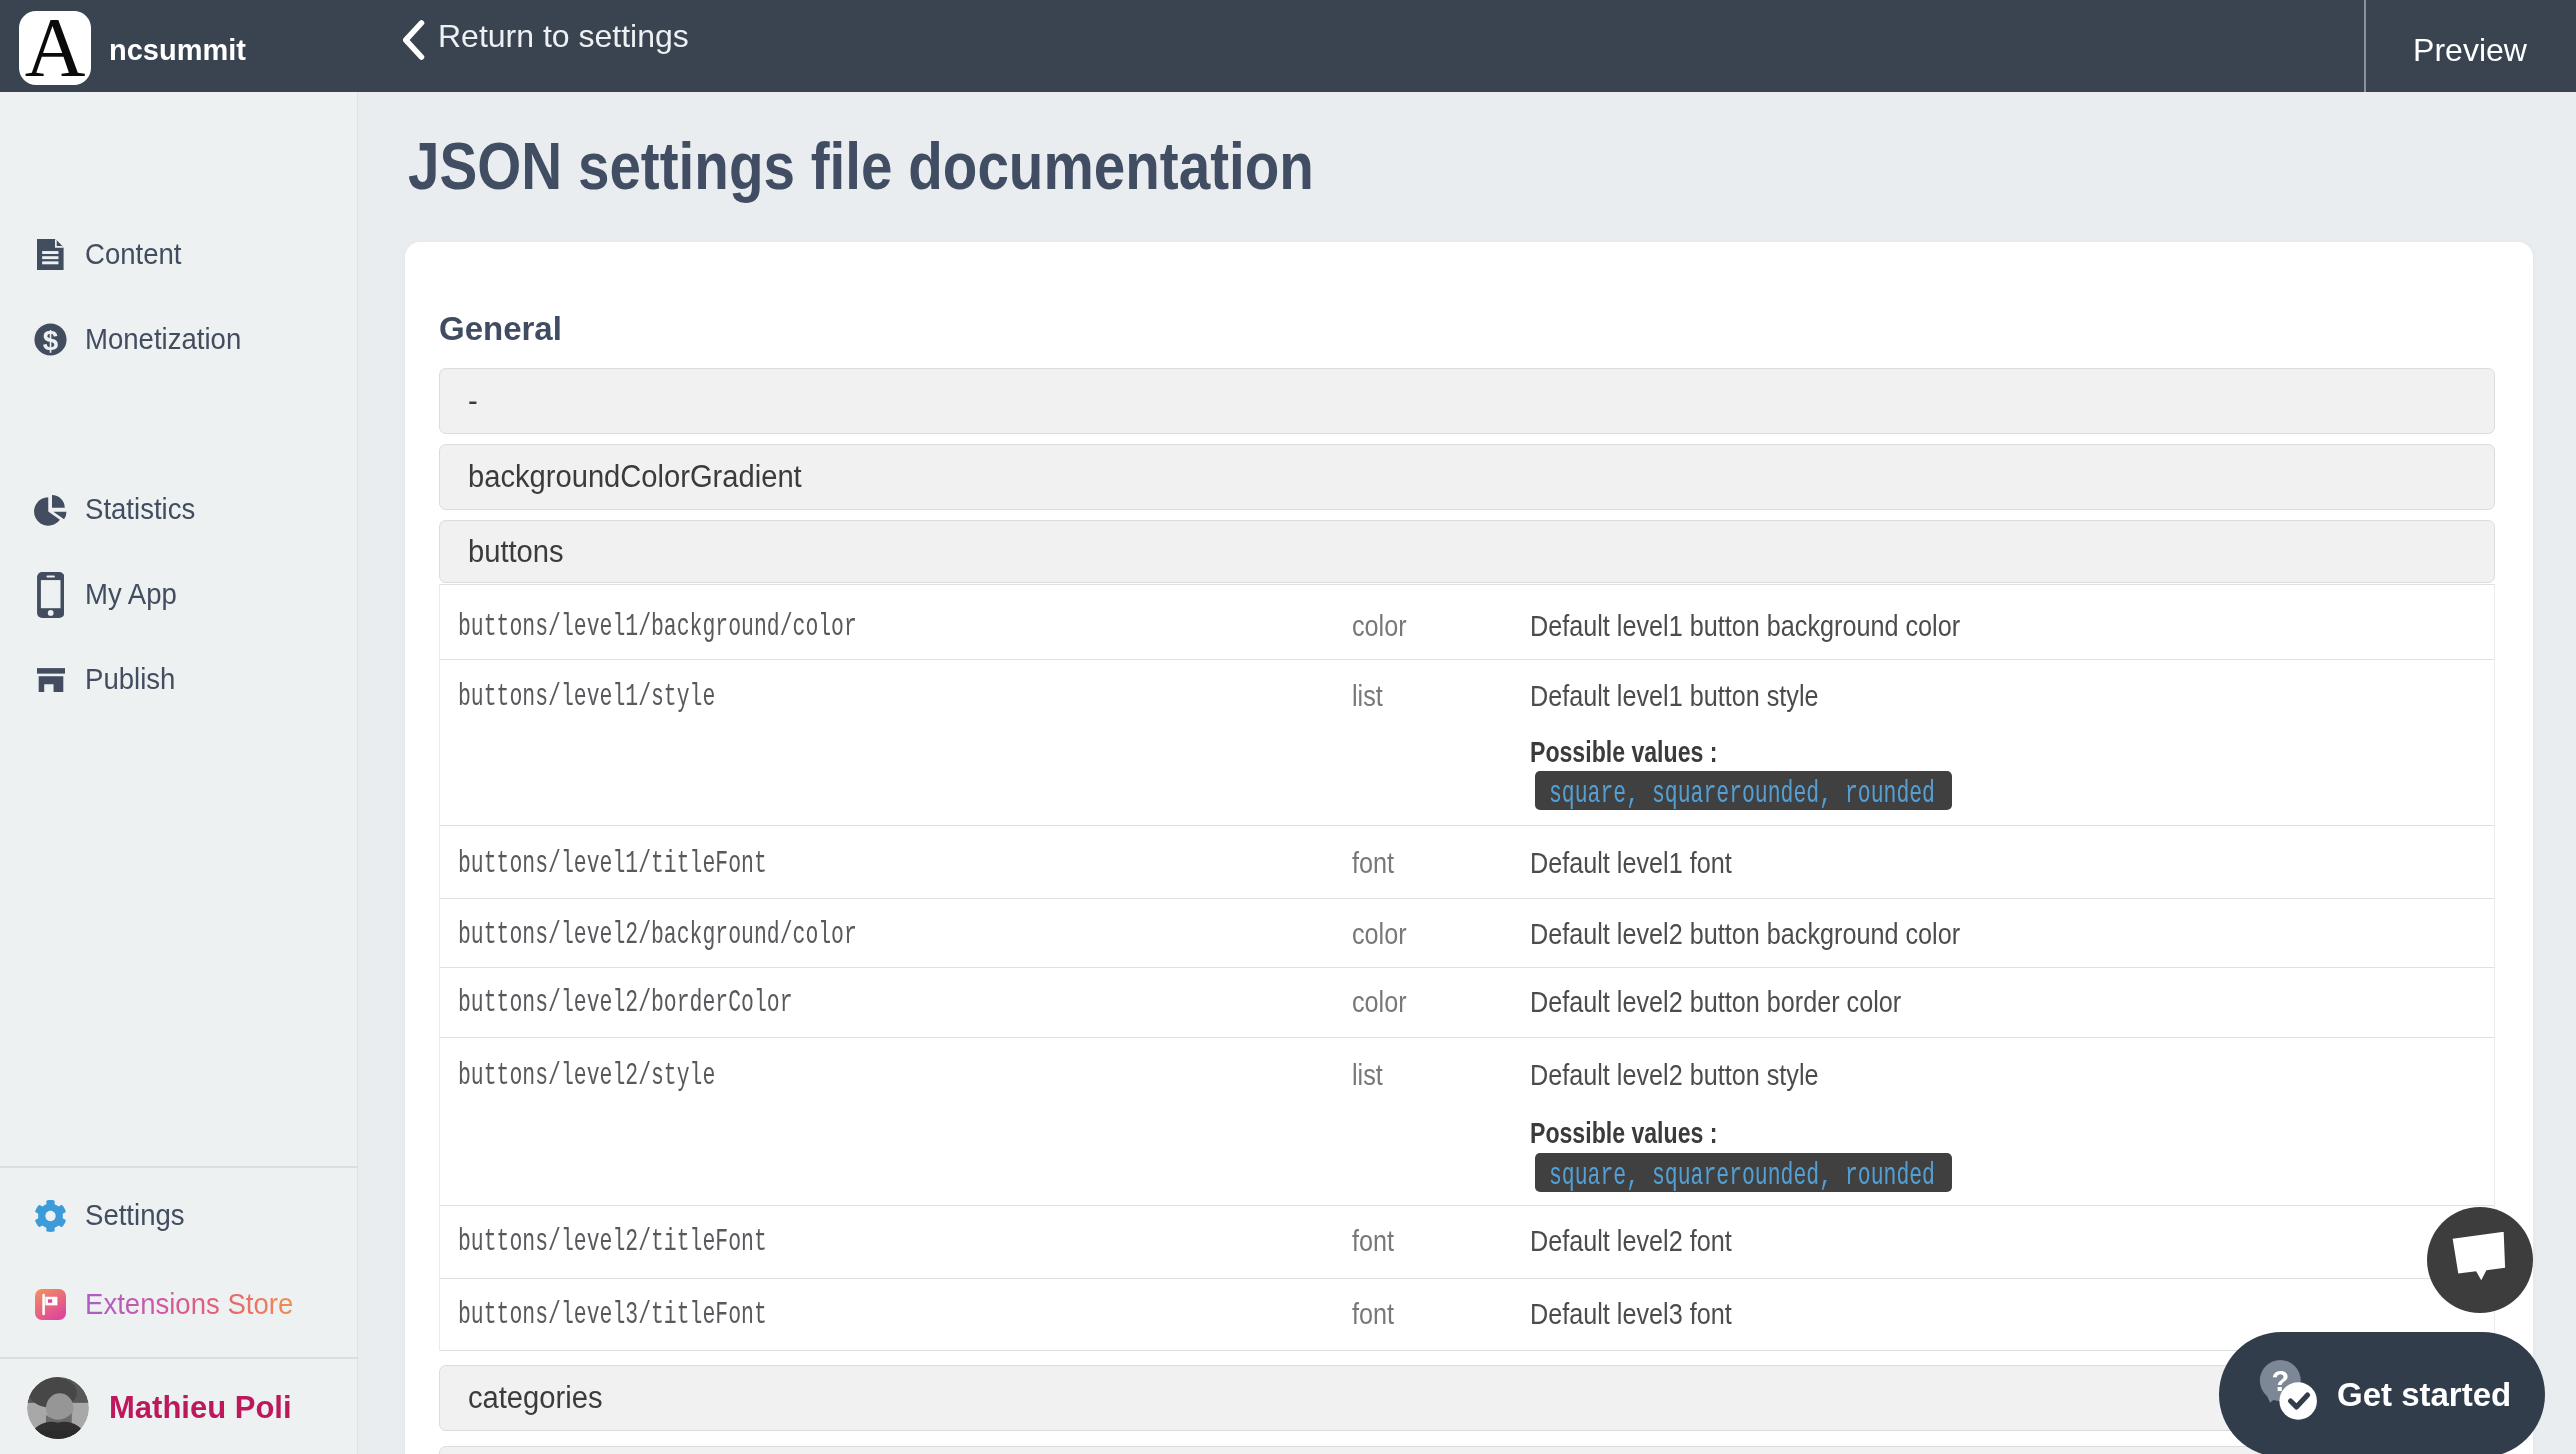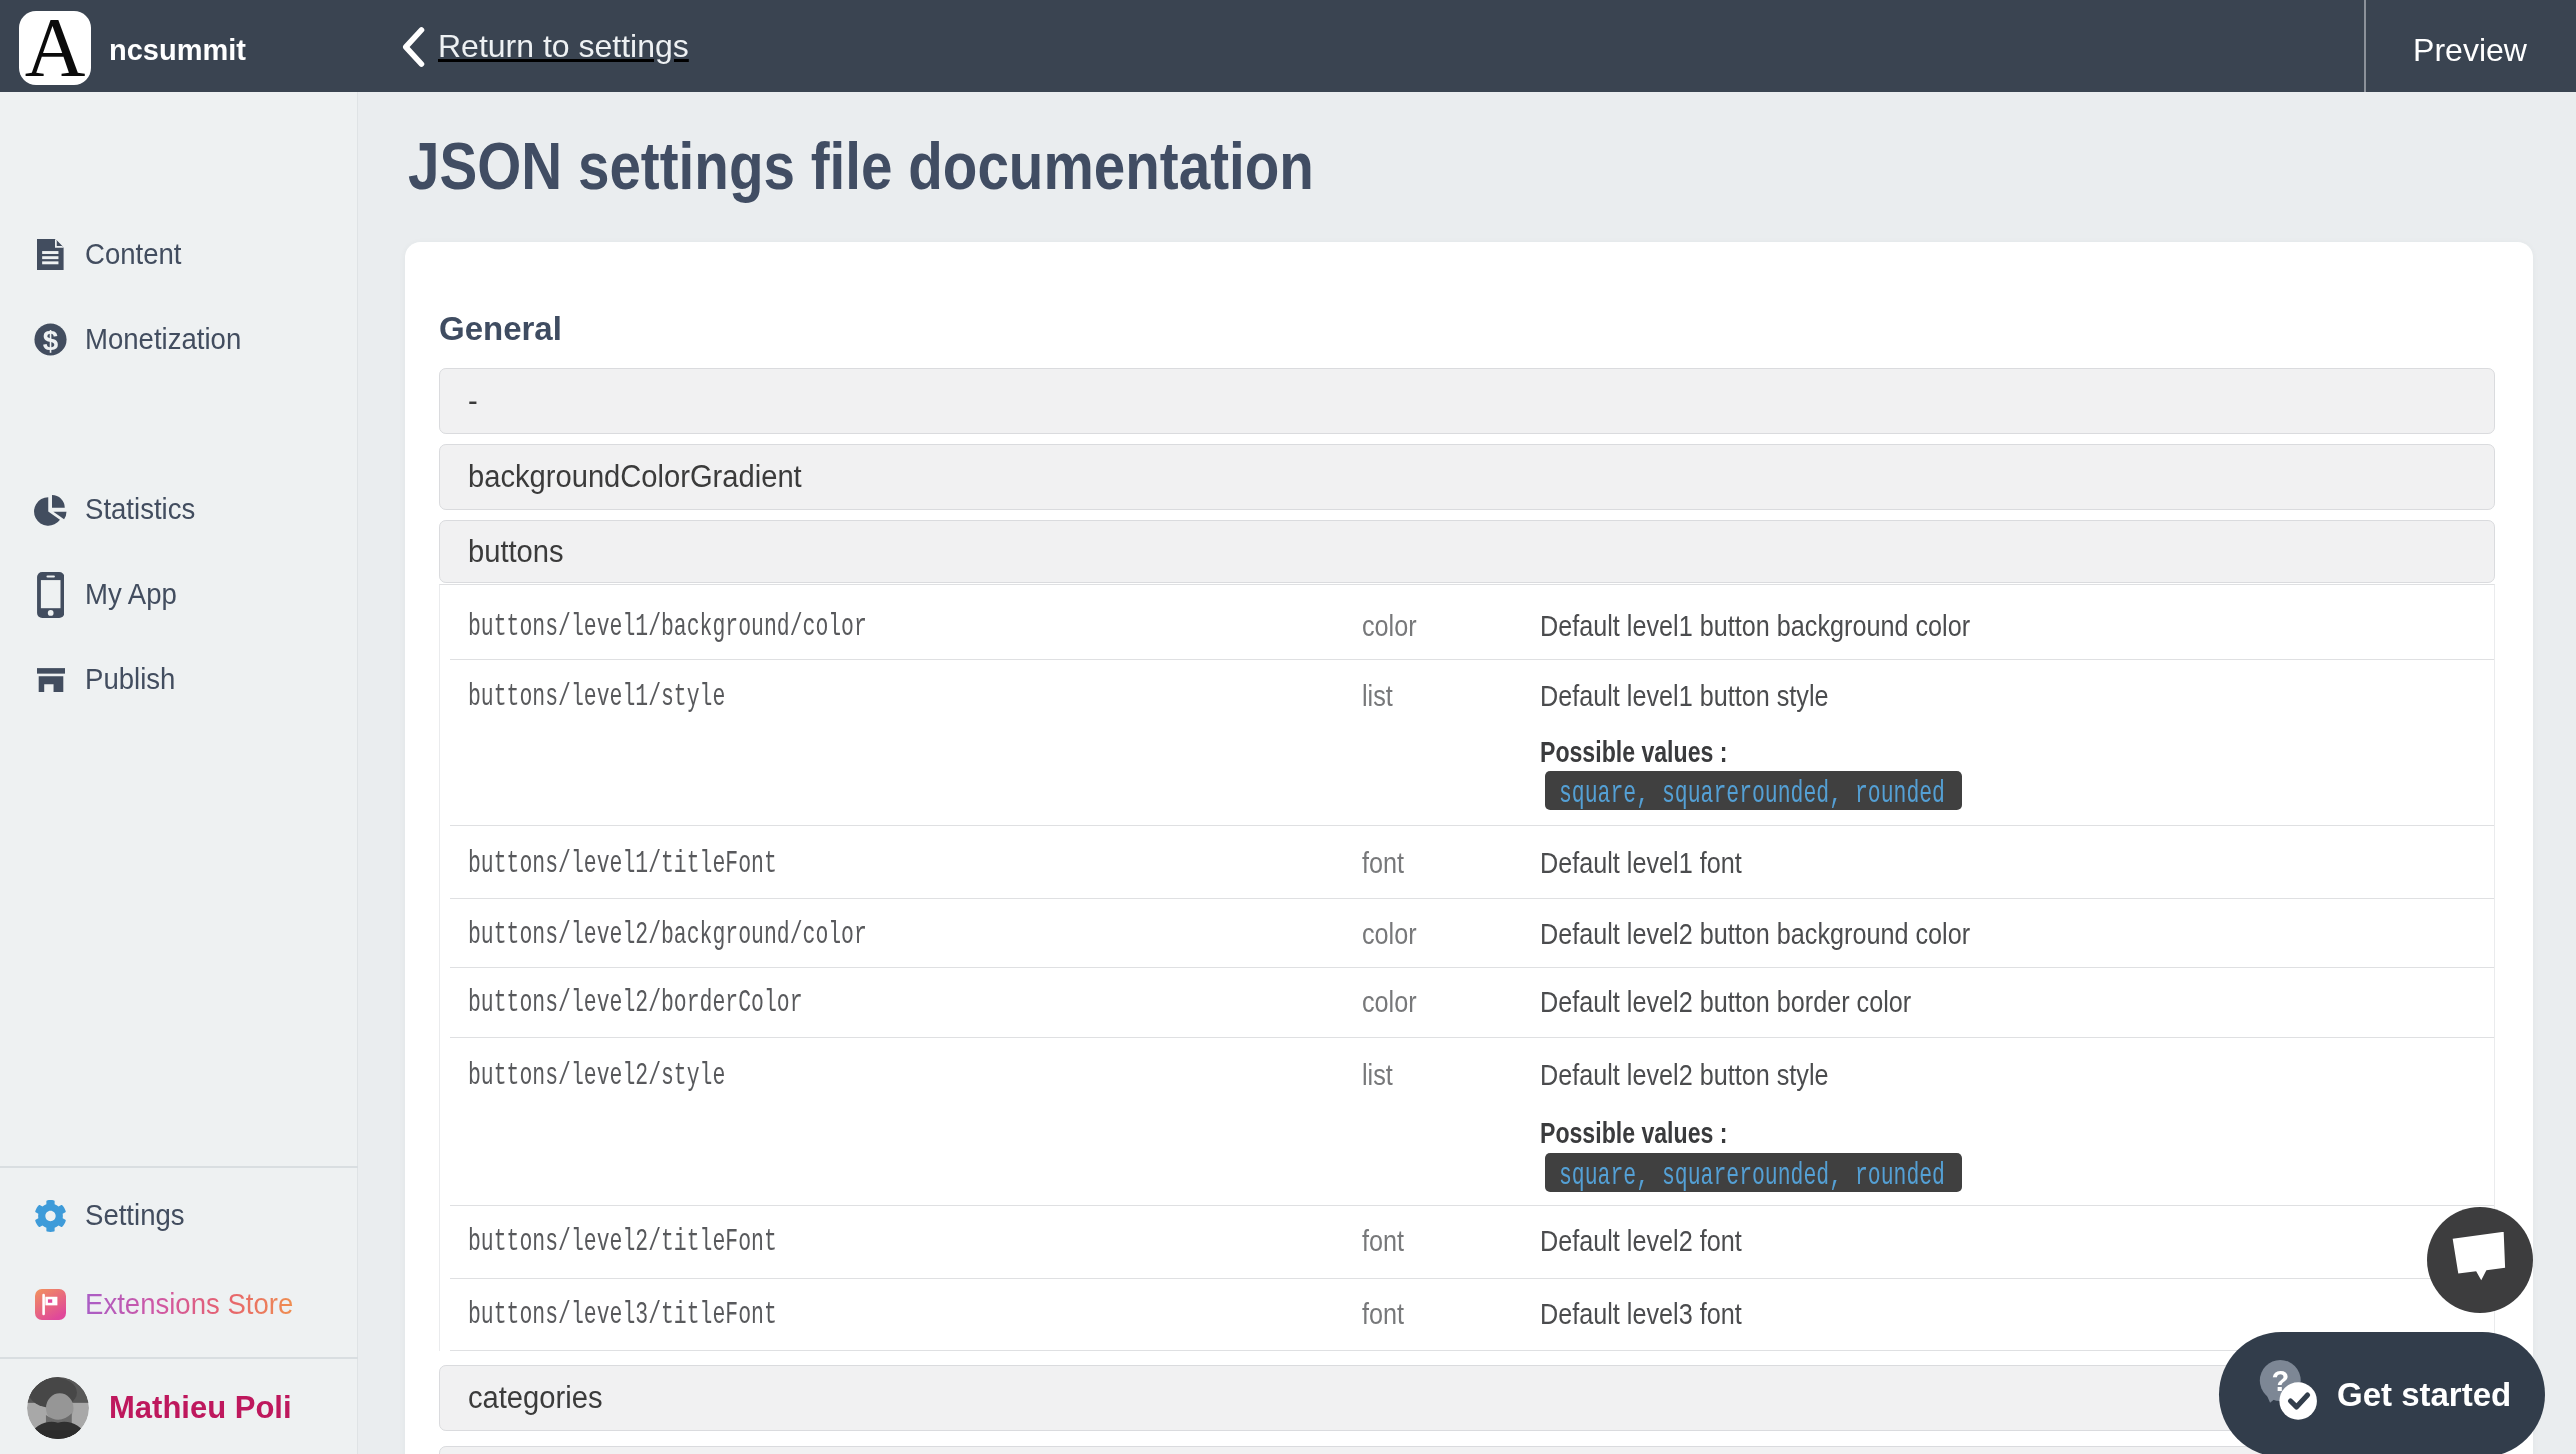--- a/index.html
+++ b/index.html
@@ -4,21 +4,21 @@
 <style>
 * { margin:0; padding:0; box-sizing:border-box; }
 html,body { width:2576px; height:1454px; overflow:hidden; }
 body { font-family:"Liberation Sans", sans-serif; background:#eaedef; position:relative; }
 
 
 #hdr { position:absolute; left:0; top:0; width:2576px; height:92px; background:#3a4451; }
 #logo { position:absolute; left:19px; top:11px; width:72px; height:74px; background:#fff; border-radius:17px; display:flex; align-items:center; justify-content:center; }
 #logo span { font-family:"Liberation Serif", serif; font-size:84px; line-height:74px; color:#0b0b0b; }
 #brand { position:absolute; left:109px; top:0; height:92px; line-height:100px; font-size:29px; font-weight:700; color:#ffffff; }
-#back { position:absolute; left:401px; top:0; height:92px; display:flex; align-items:center;text-decoration:underline; }
+#back { position:absolute; left:401px; top:18px; height:92px; display:flex; align-items:flex-start; }
 #back svg { margin-top:1.7px; }
 #back span { margin-left:13px; font-size:32px; color:#eef1f3; }
 #hdrdiv { position:absolute; left:2364px; top:0; width:1.7px; height:92px; background:rgba(255,255,255,0.42); }
 #preview { position:absolute; left:2364px; top:0; width:212px; height:92px; text-align:center; line-height:100px; font-size:32px; color:#ffffff; }
 
 
 #side { position:absolute; left:0; top:92px; width:358px; height:1363px; background:#eef1f2; border-right:1.7px solid #dfe3e5; }
 .mi { position:absolute; left:0; width:100%; height:85px; display:flex; align-items:center; }
 .mi .ic { position:absolute; left:34px; width:33px; height:33px; display:flex; align-items:center; justify-content:center; }
 .mi .tx { position:absolute; left:85px; font-size:29px; color:#424d5f; display:inline-block; transform:scaleX(0.95); transform-origin:0 50%; white-space:nowrap; }
@@ -29,21 +29,21 @@
 #uname { position:absolute; left:109px; top:1285px; height:62px; display:flex; align-items:center; font-size:31px; font-weight:700; color:#be185d; }
 
 
 #h1 { position:absolute; left:408px; top:129px; font-size:67px; line-height:74px; font-weight:700; color:#414d63; transform:scaleX(0.845); transform-origin:0 0; white-space:nowrap; }
 #card { position:absolute; left:405px; top:242px; width:2128px; height:1243px; background:#ffffff; border-radius:15.4px; box-shadow:0 1.7px 6.9px rgba(60,70,80,0.05); }
 #general { position:absolute; left:34px; top:68px; font-size:33px; font-weight:700; color:#3f4c61; }
 .gbox { position:absolute; left:34px; width:2056px; height:66px; background:#f1f1f2; border:1.7px solid #dadbde; border-radius:6.9px; font-size:31px; color:#3b3b3b; }
 .gbox span { position:absolute; left:28px; top:50%; transform:translateY(-50%) scaleX(0.94); transform-origin:0 50%; display:inline-block; white-space:nowrap; }
 
 
-#tbl { position:absolute; left:34px; top:342px; width:2056px; border-top:1.7px solid #dfe0e2; border-left:1.7px solid #eaebed; border-right:1.7px solid #eaebed;padding-left:10px; }
+#tbl { position:absolute; left:34px; top:342px; width:2056px; border-top:1.7px solid #dfe0e2; border-left:1.7px solid #eaebed; border-right:1.7px solid #eaebed; }
 .trow { position:relative; border-bottom:1.7px solid #dfe0e2; }
 .mono { font-family:"Liberation Mono", monospace; font-size:32px; color:#58595c; display:inline-block; transform:scaleX(0.67); transform-origin:0 50%; white-space:nowrap; }
 .c1 { position:absolute; left:18px; }
 .c2 { position:absolute; left:912px; font-size:30px; color:#77787a; display:inline-block; transform:scaleX(0.84); transform-origin:0 0; white-space:nowrap; }
 .c3 { position:absolute; left:1090px; font-size:30px; color:#4b4c4e; display:inline-block; transform:scaleX(0.84); transform-origin:0 0; white-space:nowrap; }
 .pv { position:absolute; left:1090px; font-size:30px; font-weight:700; color:#3a3b3d; display:inline-block; transform:scaleX(0.77); transform-origin:0 0; white-space:nowrap; }
 .code { position:absolute; left:1095px; width:417px; height:39px; background:#404040; border-radius:5.1px; }
 .code .mono { position:absolute; left:13.7px; top:4.3px; }
 .code .cm { font-size:32px; color:#54a0d5; }
 

